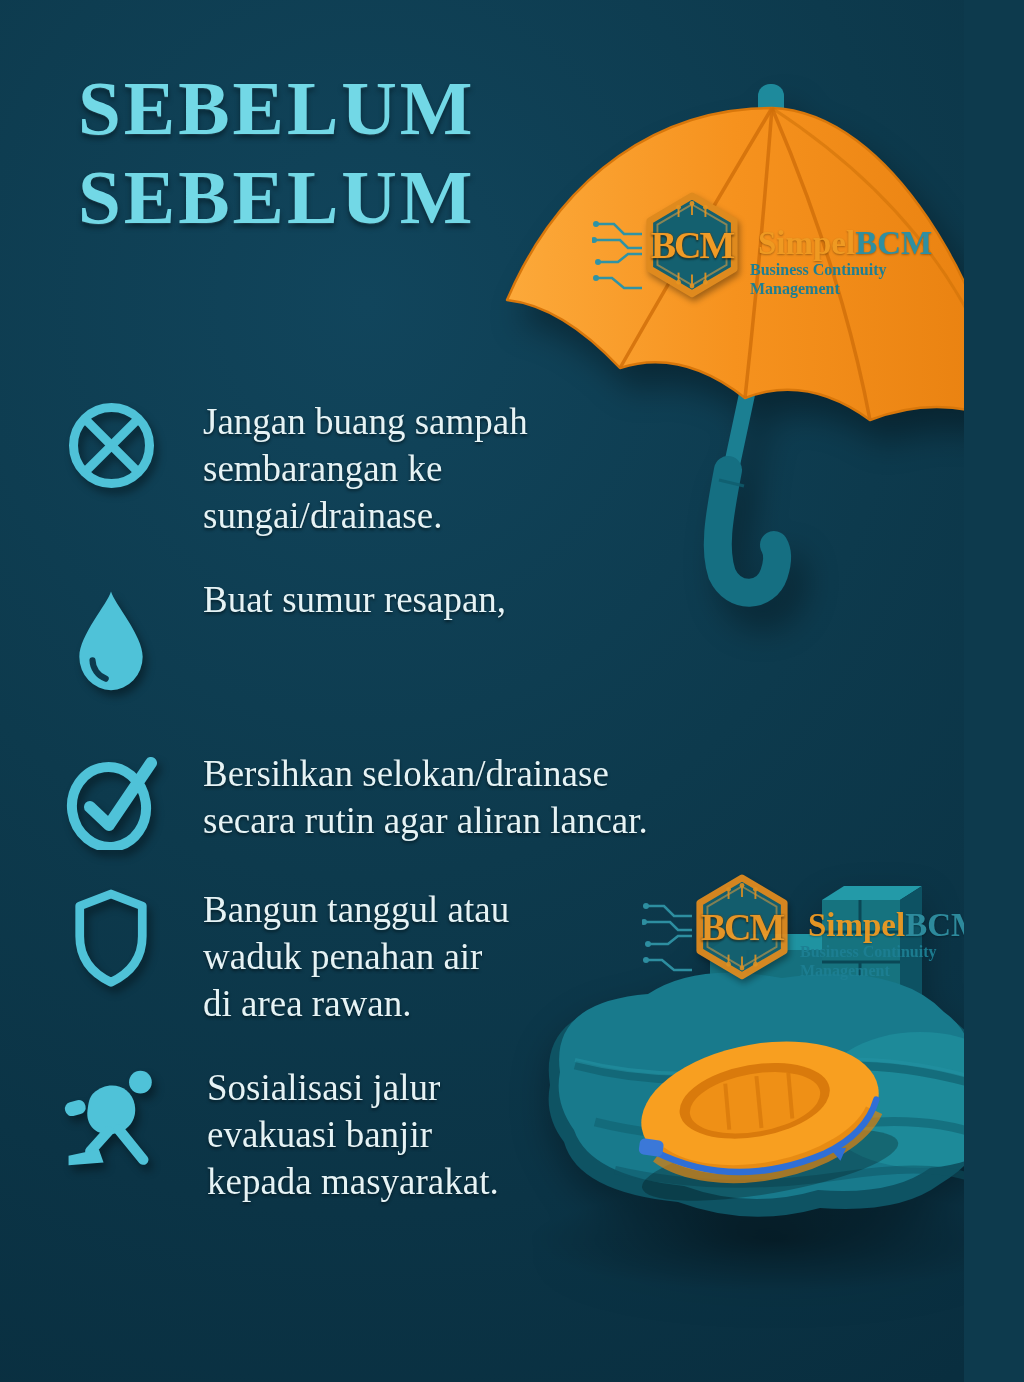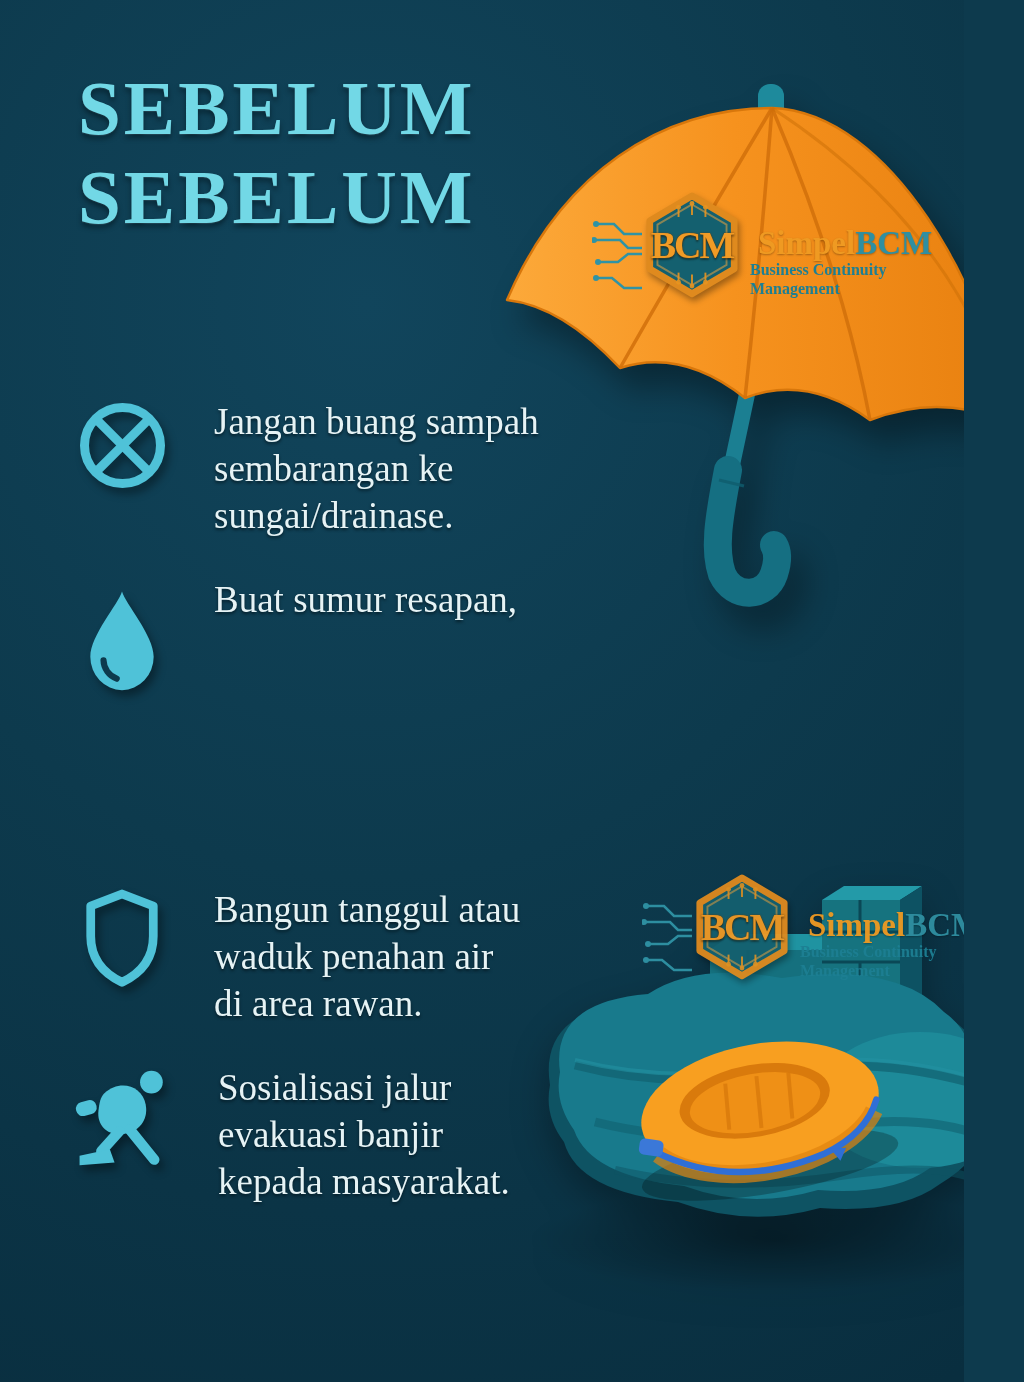--- a/index.html
+++ b/index.html
@@ -28,21 +28,21 @@
     font-weight:bold;font-size:38px;letter-spacing:-2px;color:#f09b26;
     text-shadow:0 0 2px #6b3c05, 0 2px 2px rgba(0,0,0,.45);
   }
   .logo-text{margin-left:10px;}
   .brand{font-weight:bold;font-size:33px;line-height:34px;letter-spacing:0;}
   .brand .b1{color:#ef9a22;text-shadow:0 1px 2px rgba(0,0,0,.3);margin-left:8px;}
   .brand .b2{color:#2f8fa1;text-shadow:0 1px 2px rgba(0,0,0,.3);}
   .sub{font-weight:bold;font-size:16px;line-height:19px;color:#1d7f93;}
   .sub span{display:block;}
   
-  .tip{position:absolute;left:72px;display:flex;align-items:flex-start;z-index:5;}
+  .tip{position:absolute;left:61px;display:flex;align-items:flex-start;z-index:5;}
   .tip-icon{flex:0 0 100px;display:flex;justify-content:center;color:#4fc2d8;
             filter:drop-shadow(4px 6px 4px rgba(0,0,0,.38));}
   .tip-text{margin-left:42px;font-size:37px;line-height:47px;font-weight:500;color:#e6f3f5;
             text-shadow:0 2px 3px rgba(3,20,28,.75);}
   .tip-text span{display:block;}
   .mt10{margin-top:10px;} .mt6{margin-top:6px;}
   
   .umbrella{position:absolute;left:492px;top:82px;z-index:2;
             filter:drop-shadow(14px 22px 16px rgba(0,0,0,.35));}
   .scene{position:absolute;left:520px;top:850px;z-index:1;
@@ -261,20 +261,32 @@
       <svg width="88" height="108" viewBox="0 0 100 122">
         <path d="M50 6 C 46 20 14 56 14 80 a 36 38 0 0 0 72 0 C 86 56 54 20 50 6 Z" fill="currentColor"></path>
         <path d="M29 84 a 23 23 0 0 0 15 21" fill="none" stroke="#0d3a4d" stroke-width="7" stroke-linecap="round"></path>
       </svg>
     </span>
     <div class="tip-text">
       <span>Buat sumur resapan,</span>
     </div>
   </div>
 
+  <div class="tip" style="top:750px">
+    <span class="tip-icon">
+      <svg width="100" height="100" viewBox="0 0 100 100">
+        <ellipse cx="48" cy="57" rx="37" ry="40" transform="rotate(-8 48 57)" fill="none" stroke="currentColor" stroke-width="10"></ellipse>
+        <path d="M29 57 L48 75 L90 13" fill="none" stroke="currentColor" stroke-width="12" stroke-linecap="round" stroke-linejoin="round"></path>
+      </svg>
+    </span>
+    <div class="tip-text">
+      <span>Bersihkan selokan/drainase</span>
+      <span>secara rutin agar aliran lancar.</span>
+    </div>
+  </div>
 
   <div class="tip" style="top:1064px">
     <span class="tip-icon">
       <svg width="104" height="110" viewBox="0 0 110 110">
         <circle cx="84" cy="16" r="12" fill="currentColor"></circle>
         <path d="M34 28 C 50 13 74 19 78 40 C 81 57 70 69 54 71 C 38 73 26 62 28 46 C 29 38 30 32 34 28 Z" fill="currentColor"></path>
         <rect x="4" y="36" width="22" height="15" rx="7" fill="currentColor" transform="rotate(-14 15 43)"></rect>
         <line x1="50" y1="68" x2="31" y2="89" stroke="currentColor" stroke-width="11" stroke-linecap="round"></line>
         <path d="M8 94 L40 87 L45 101 L8 104 Z" fill="currentColor"></path>
         <line x1="61" y1="66" x2="87" y2="98" stroke="currentColor" stroke-width="11" stroke-linecap="round"></line>

